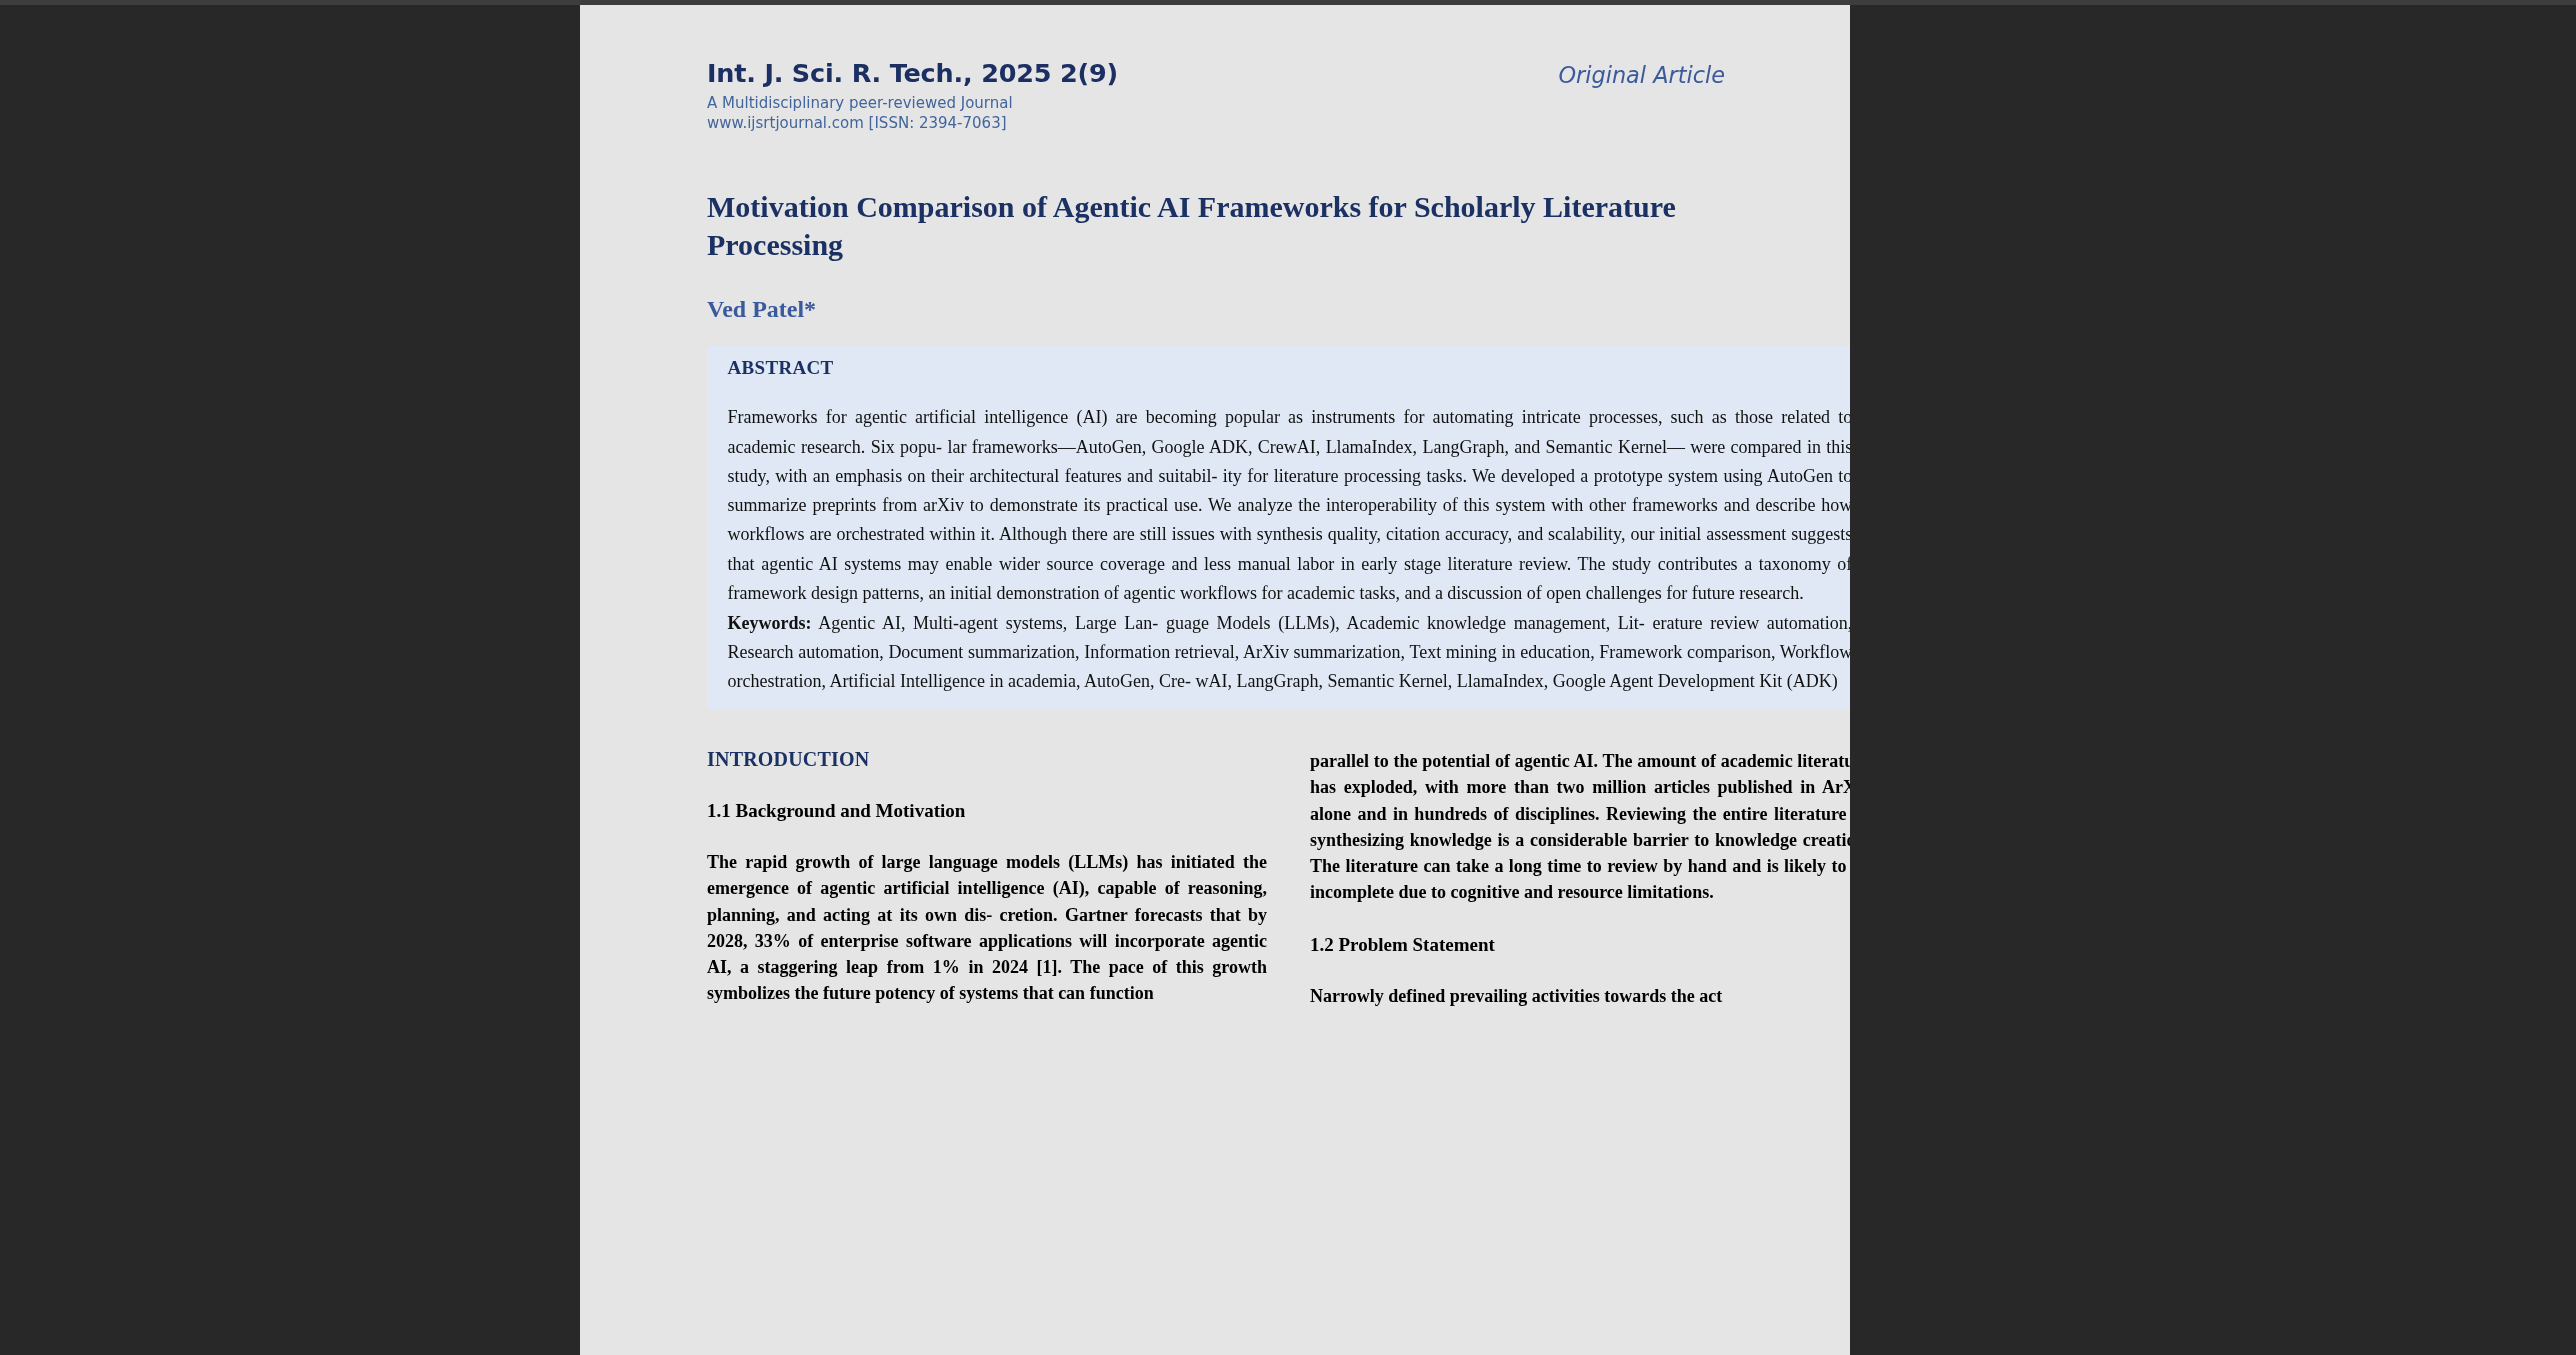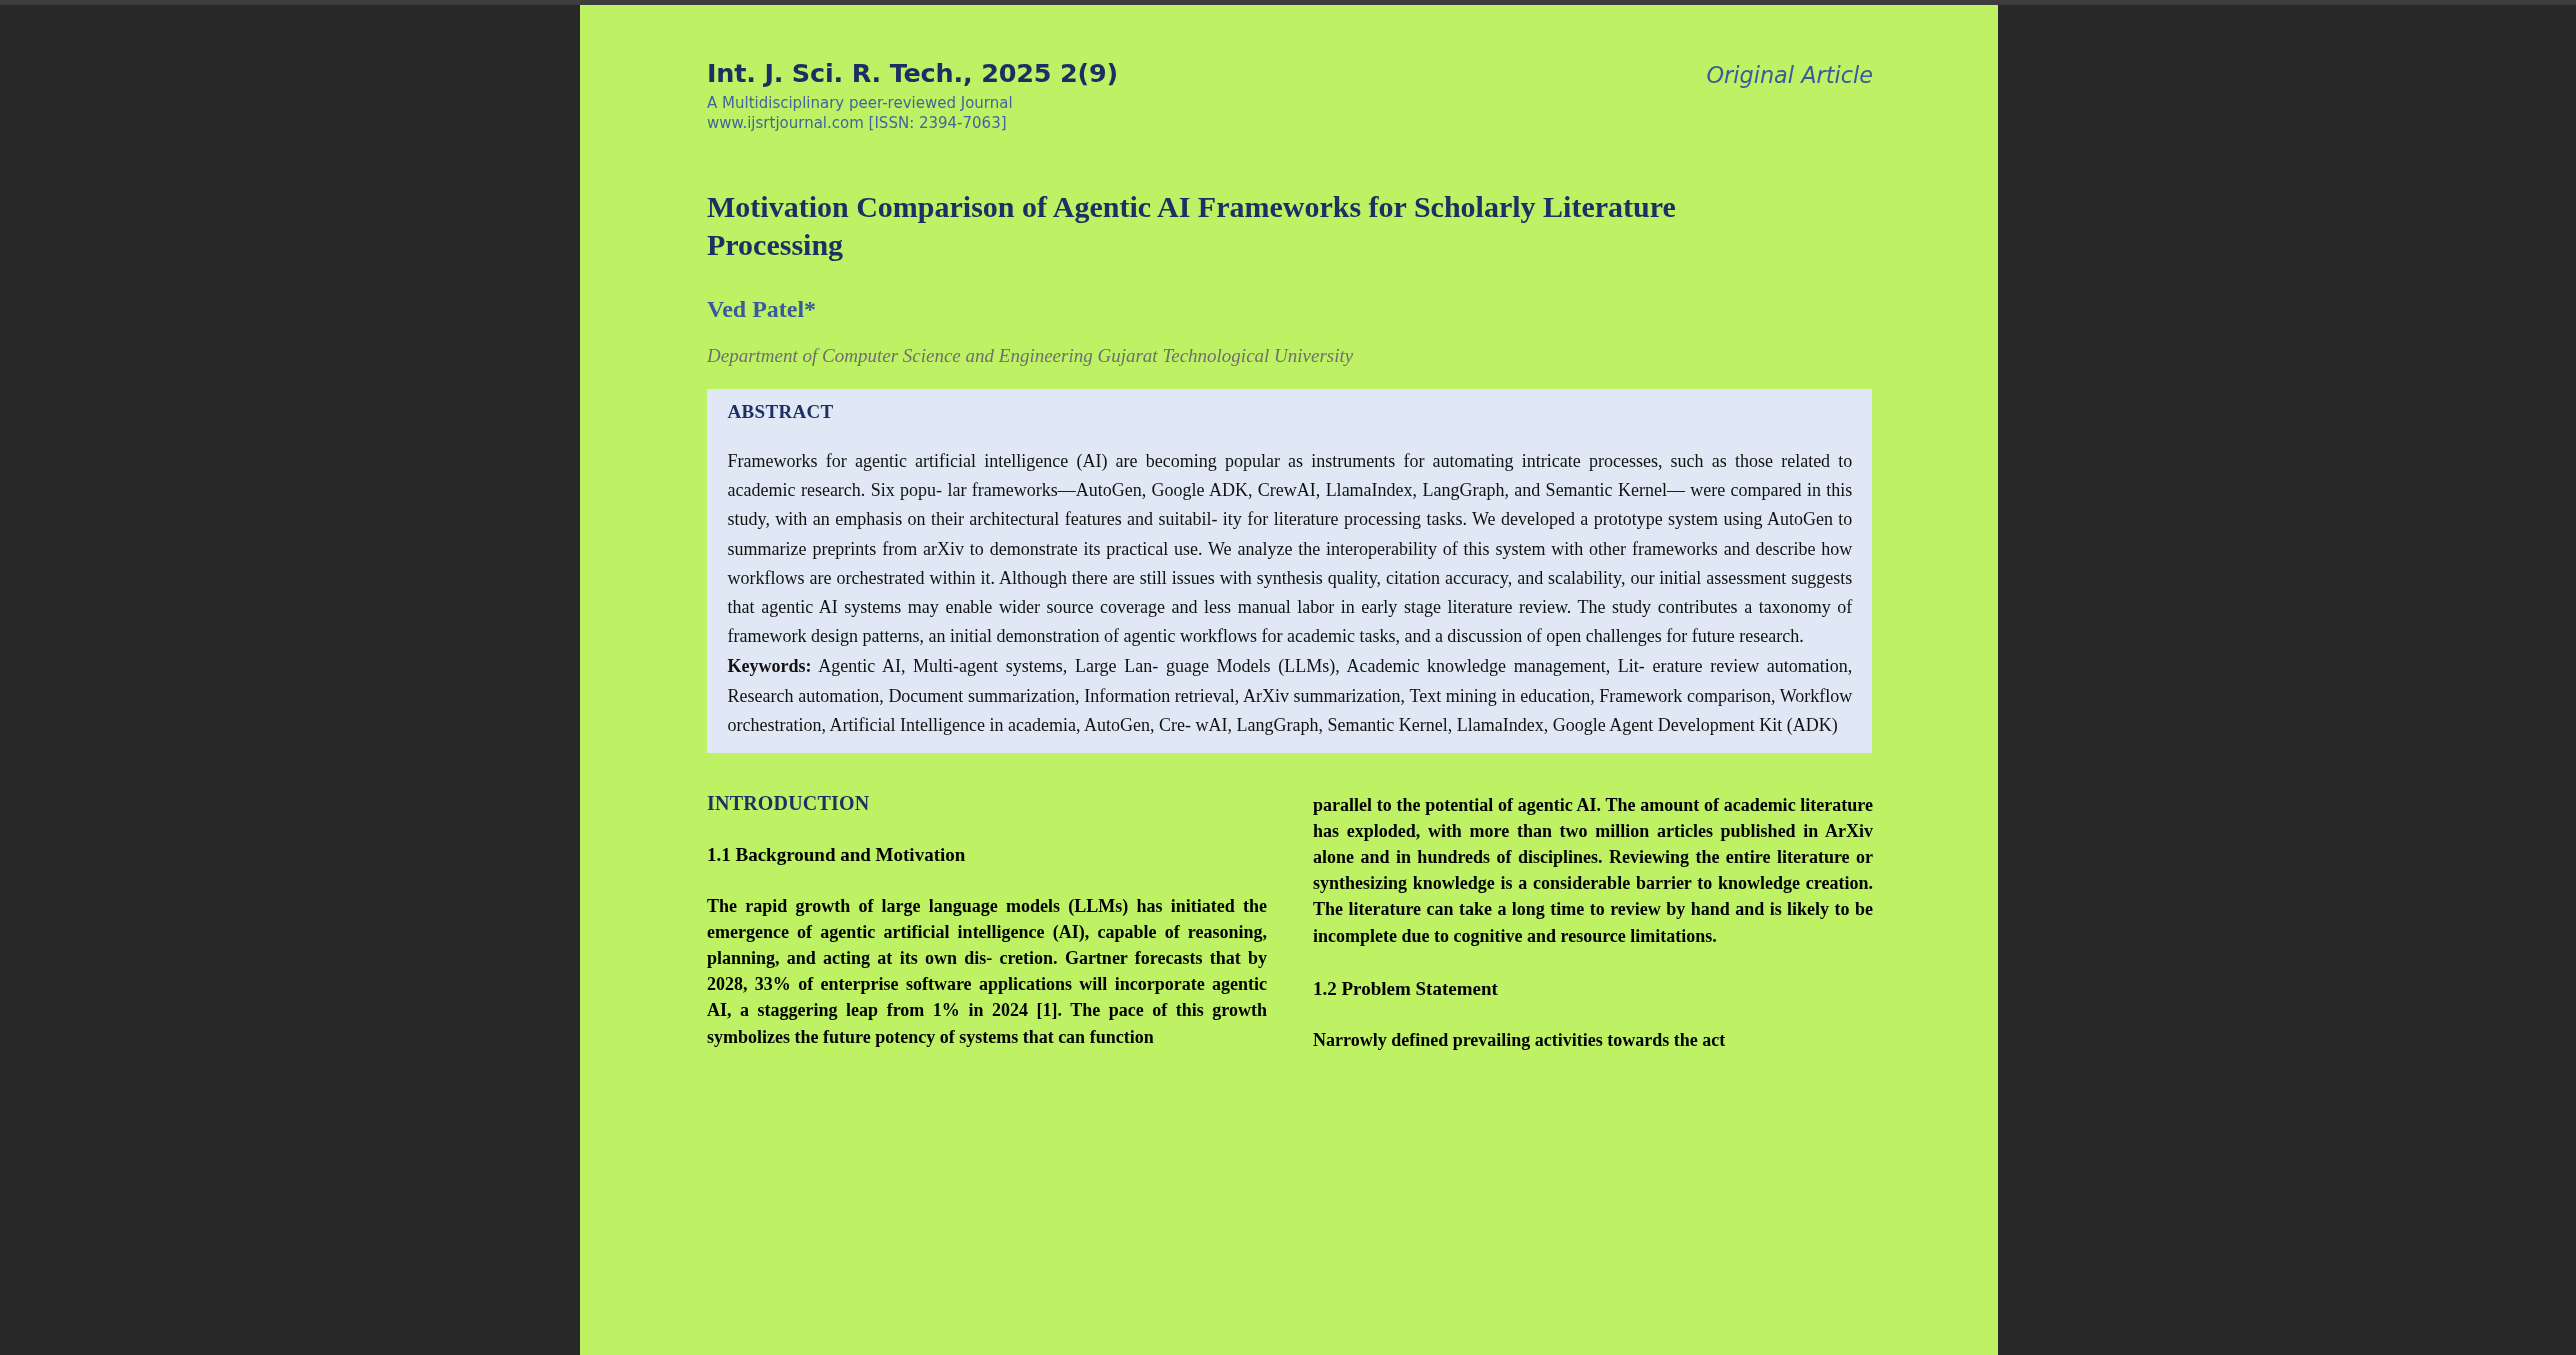--- a/index.html
+++ b/index.html
@@ -21,23 +21,23 @@
     width: 2576px;
     height: 4.5px;
     background: #3d3d3d;
   }
 
   
   .page {
     position: absolute;
     top: 4.5px;
     left: 580px;
-    width: 1418px;
+    width: 1270px;
     height: 1351px;
-    background: #bef264;
+    background: #e5e5e5;
     box-sizing: border-box;
     padding: 0;
     overflow: hidden;
   }
 
   .page-inner {
     position: relative;
     padding: 55px 125px 0 127px;
   }
 
@@ -186,21 +186,20 @@
         <div>A Multidisciplinary peer-reviewed Journal</div>
         <div>www.ijsrtjournal.com [ISSN: 2394-7063]</div>
       </div>
       <div class="original-article">Original Article</div>
     </div>
 
     <h1 class="article-title">Motivation Comparison of Agentic AI Frameworks for Scholarly Literature Processing</h1>
 
     <div class="author">Ved Patel*</div>
 
-    <div class="affiliation">Department of Computer Science and Engineering Gujarat Technological University</div>
 
     <div class="abstract-box">
       <div class="abstract-label">ABSTRACT</div>
       <div class="abstract-body">Frameworks for agentic artificial intelligence (AI) are becoming popular as instruments for automating intricate processes, such as those related to academic research. Six popu- lar frameworks—AutoGen, Google ADK, CrewAI, LlamaIndex, LangGraph, and Semantic Kernel— were compared in this study, with an emphasis on their architectural features and suitabil- ity for literature processing tasks. We developed a prototype system using AutoGen to summarize preprints from arXiv to demonstrate its practical use. We analyze the interoperability of this system with other frameworks and describe how workflows are orchestrated within it. Although there are still issues with synthesis quality, citation accuracy, and scalability, our initial assessment suggests that agentic AI systems may enable wider source coverage and less manual labor in early stage literature review. The study contributes a taxonomy of framework design patterns, an initial demonstration of agentic workflows for academic tasks, and a discussion of open challenges for future research.</div>
       <div class="keywords">
         <b>Keywords:</b><span> Agentic AI, Multi-agent systems, Large Lan- guage Models (LLMs), Academic knowledge management, Lit- erature review automation, Research automation, Document summarization, Information retrieval, ArXiv summarization, Text mining in education, Framework comparison, Workflow orchestration, Artificial Intelligence in academia, AutoGen, Cre- wAI, LangGraph, Semantic Kernel, LlamaIndex, Google Agent Development Kit (ADK)</span>
       </div>
     </div>
 
     <div class="columns">

